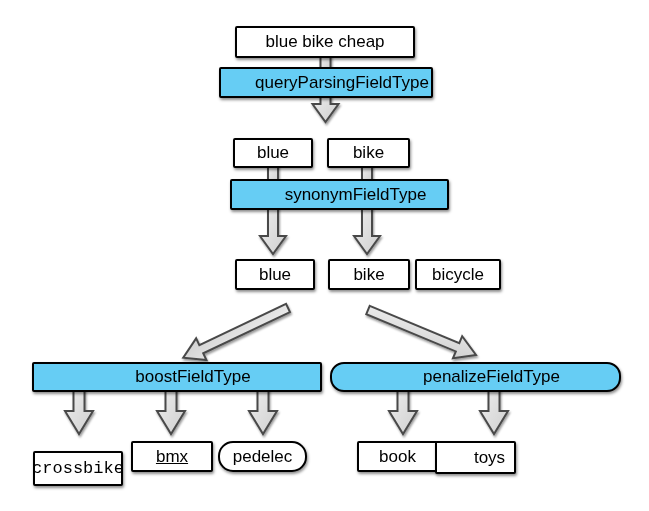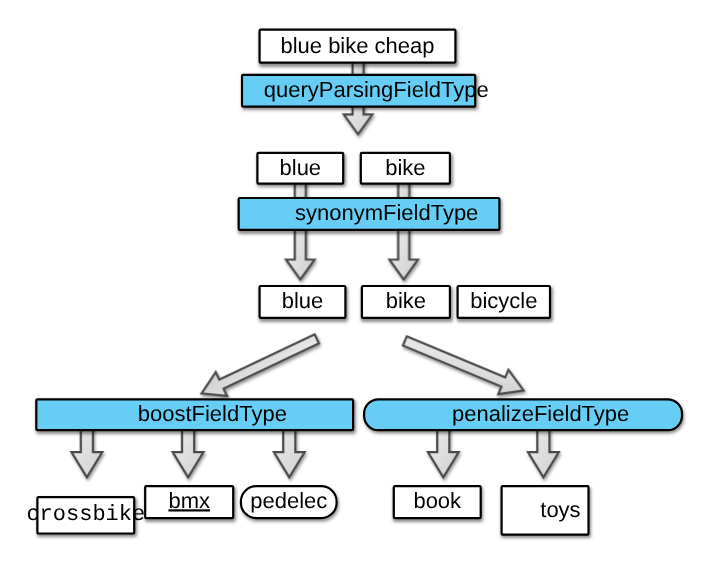--- a/index.html
+++ b/index.html
@@ -18,21 +18,21 @@
   }
   .node, .bar {
     position: absolute;
     z-index: 2;
     display: flex;
     align-items: center;
     justify-content: center;
     border: 2px solid #000000;
     border-radius: 2px;
     box-sizing: border-box;
-    font-size: 20px;
+    font-size: 17px;
     color: #000000;
     white-space: nowrap;
     box-shadow: 1px 2px 3px rgba(0,0,0,0.45);
   }
   .node { background: #ffffff; }
   .bar  { background: #66CDF4; padding-left: 32px; }
   .arrow { fill: url(#arrowGrad); stroke: #4a4a4a; stroke-width: 2; stroke-linejoin: miter; }
 </style>
 </head>
 <body>
@@ -87,21 +87,21 @@
     <span>queryParsingFieldType</span>
   </div>
 
   <div class="node" style="left:233px; top:138px; width:80px; height:30px;">
     <span>blue</span>
   </div>
   <div class="node" style="left:327px; top:138px; width:83px; height:30px;">
     <span>bike</span>
   </div>
 
-  <div class="bar" style="left:216px; top:179px; width:239px; height:31px;justify-content:center;">
+  <div class="bar" style="left:230px; top:179px; width:219px; height:31px;justify-content:center;">
     <span>synonymFieldType</span>
   </div>
 
   <div class="node" style="left:235px; top:259px; width:80px; height:31px;">
     <span>blue</span>
   </div>
   <div class="node" style="left:328px; top:259px; width:82px; height:31px;">
     <span>bike</span>
   </div>
   <div class="node" style="left:415px; top:259px; width:86px; height:31px;">
@@ -122,17 +122,17 @@
   <div class="node" style="left:131px; top:441px; width:82px; height:31px;text-decoration:underline;">
     <span>bmx</span>
   </div>
   <div class="node" style="left:218px; top:441px; width:89px; height:31px;border-radius:15px;">
     <span>pedelec</span>
   </div>
 
   <div class="node" style="left:357px; top:441px; width:81px; height:31px;">
     <span>book</span>
   </div>
-  <div class="node" style="left:455px; top:441px; width:81px; height:46px;padding-left:28px;">
+  <div class="node" style="left:435px; top:441px; width:81px; height:33px;padding-left:28px;">
     <span>toys</span>
   </div>
 
 </div>
 
 </body></html>

